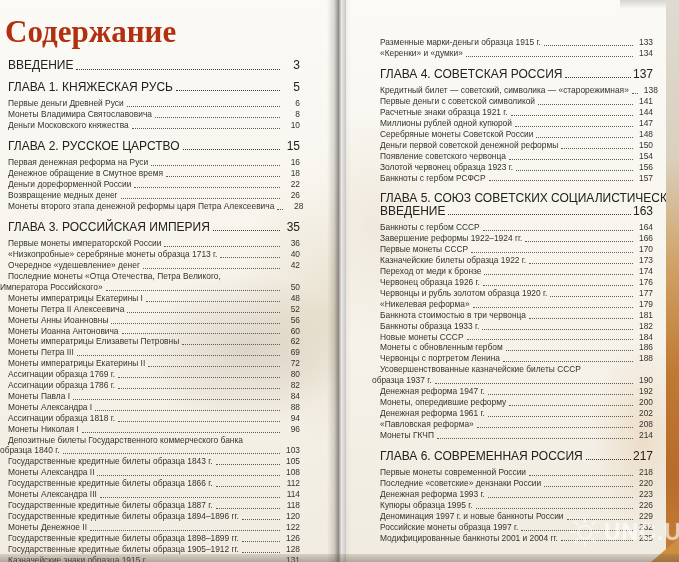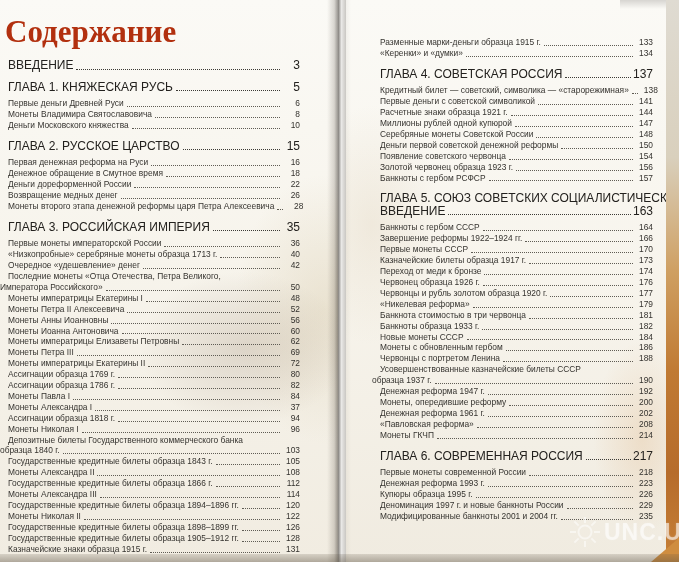--- a/index.html
+++ b/index.html
@@ -209,21 +209,21 @@
           <span class="num">82</span>
         </div>
         <div class="row item">
           <span class="lbl">Монеты Павла I</span>
           <span class="dots"></span>
           <span class="num">84</span>
         </div>
         <div class="row item">
           <span class="lbl">Монеты Александра I</span>
           <span class="dots"></span>
-          <span class="num">37</span>
+          <span class="num">88</span>
         </div>
         <div class="row item">
           <span class="lbl">Ассигнации образца 1818 г.</span>
           <span class="dots"></span>
           <span class="num">94</span>
         </div>
         <div class="row item">
           <span class="lbl">Монеты Николая I</span>
           <span class="dots"></span>
           <span class="num">96</span>
@@ -250,26 +250,31 @@
           <span class="lbl">Государственные кредитные билеты образца 1866 г.</span>
           <span class="dots"></span>
           <span class="num">112</span>
         </div>
         <div class="row item">
           <span class="lbl">Монеты Александра III</span>
           <span class="dots"></span>
           <span class="num">114</span>
         </div>
         <div class="row item">
+          <span class="lbl">Государственные кредитные билеты образца 1887 г.</span>
+          <span class="dots"></span>
+          <span class="num">118</span>
+        </div>
+        <div class="row item">
           <span class="lbl">Государственные кредитные билеты образца 1894–1896 гг.</span>
           <span class="dots"></span>
           <span class="num">120</span>
         </div>
         <div class="row item">
-          <span class="lbl">Монеты Николая II</span>
+          <span class="lbl">Монеты Денежное II</span>
           <span class="dots"></span>
           <span class="num">122</span>
         </div>
         <div class="row item">
           <span class="lbl">Государственные кредитные билеты образца 1898–1899 гг.</span>
           <span class="dots"></span>
           <span class="num">126</span>
         </div>
         <div class="row item">
           <span class="lbl">Государственные кредитные билеты образца 1905–1912 гг.</span>
@@ -365,21 +370,21 @@
           <span class="lbl">Завершение реформы 1922–1924 гг.</span>
           <span class="dots"></span>
           <span class="num">166</span>
         </div>
         <div class="row item">
           <span class="lbl">Первые монеты СССР</span>
           <span class="dots"></span>
           <span class="num">170</span>
         </div>
         <div class="row item">
-          <span class="lbl">Казначейские билеты образца 1917 г.</span>
+          <span class="lbl">Казначейские билеты образца 1922 г.</span>
           <span class="dots"></span>
           <span class="num">173</span>
         </div>
         <div class="row item">
           <span class="lbl">Переход от меди к бронзе</span>
           <span class="dots"></span>
           <span class="num">174</span>
         </div>
         <div class="row item">
           <span class="lbl">Червонец образца 1926 г.</span>
@@ -458,33 +463,43 @@
           <span class="lbl">ГЛАВА 6. СОВРЕМЕННАЯ РОССИЯ</span>
           <span class="dots"></span>
           <span class="num">217</span>
         </div>
         <div class="row item">
           <span class="lbl">Первые монеты современной России</span>
           <span class="dots"></span>
           <span class="num">218</span>
         </div>
         <div class="row item">
+          <span class="lbl">Последние «советские» дензнаки России</span>
+          <span class="dots"></span>
+          <span class="num">220</span>
+        </div>
+        <div class="row item">
           <span class="lbl">Денежная реформа 1993 г.</span>
           <span class="dots"></span>
           <span class="num">223</span>
         </div>
         <div class="row item">
           <span class="lbl">Купюры образца 1995 г.</span>
           <span class="dots"></span>
           <span class="num">226</span>
         </div>
         <div class="row item">
           <span class="lbl">Деноминация 1997 г. и новые банкноты России</span>
           <span class="dots"></span>
           <span class="num">229</span>
+        </div>
+        <div class="row item">
+          <span class="lbl">Российские монеты образца 1997 г.</span>
+          <span class="dots"></span>
+          <span class="num">232</span>
         </div>
         <div class="row item">
           <span class="lbl">Модифицированные банкноты 2001 и 2004 гг.</span>
           <span class="dots"></span>
           <span class="num">235</span>
         </div>
       </div>
   </div>
 </div>
 

